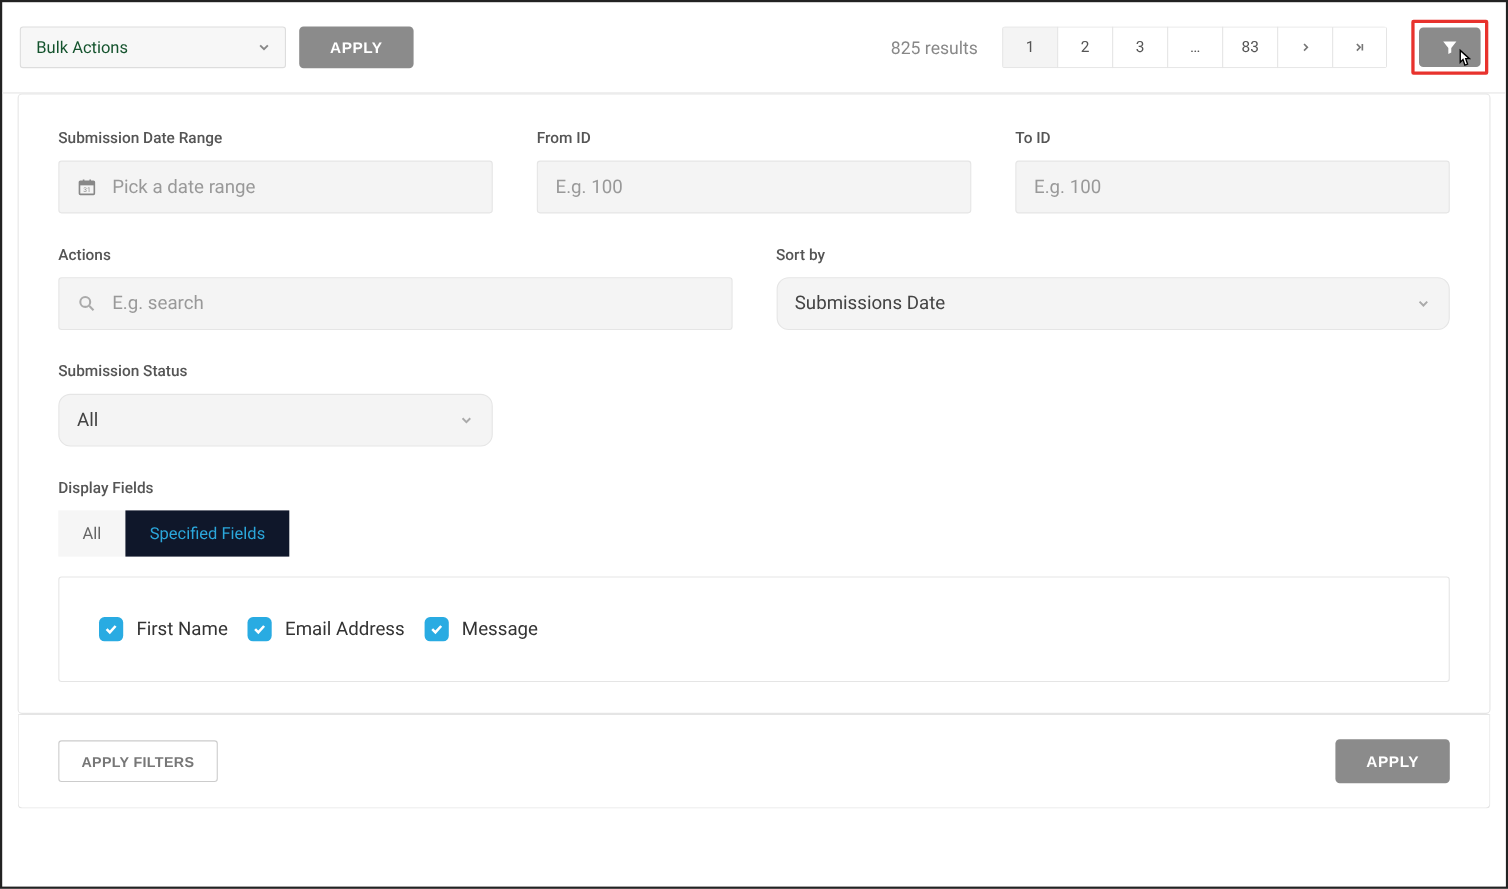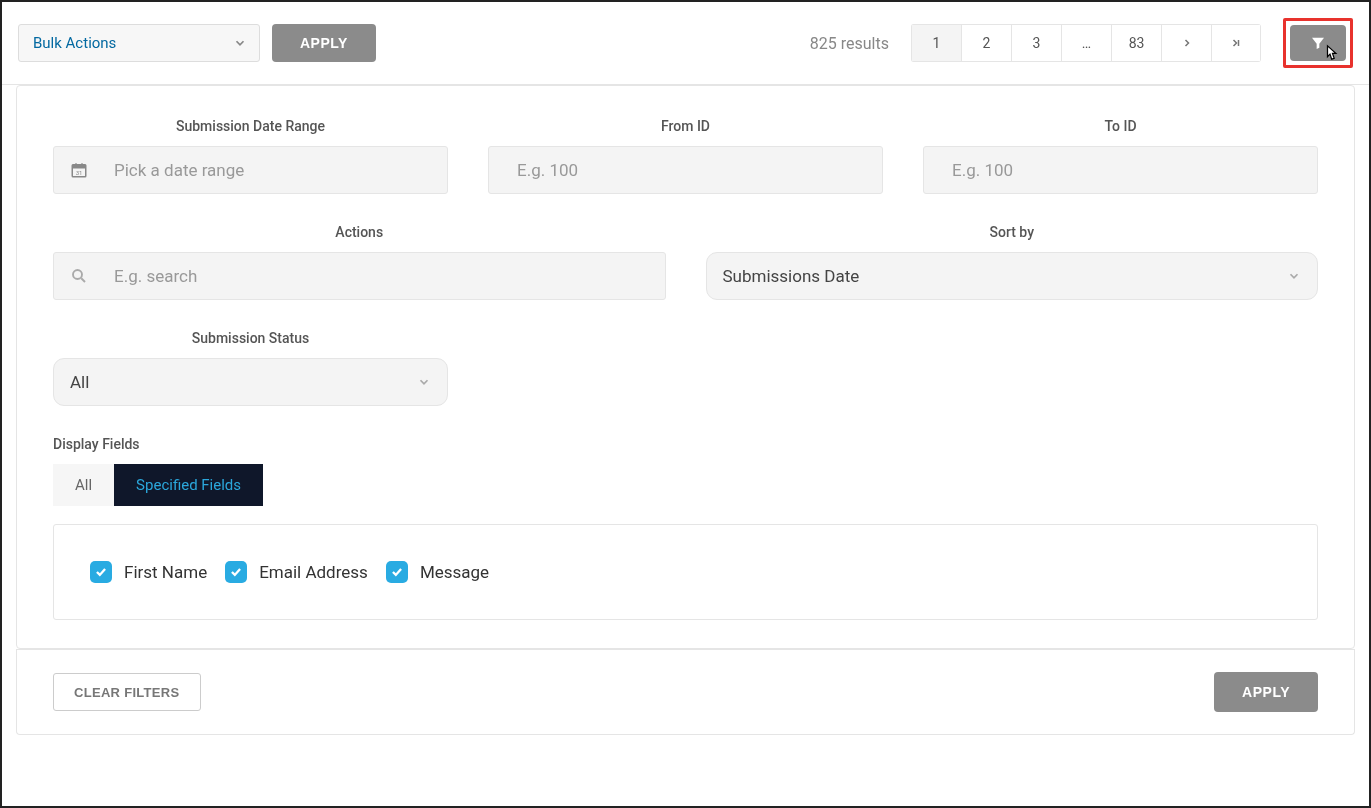--- a/index.html
+++ b/index.html
@@ -23,21 +23,21 @@
     .bulk-select {
       position: relative;
       width: 242px;
       height: 38px;
       background: #f7f7f7;
       border: 1px solid #ddd;
       border-radius: 3px;
       display: flex;
       align-items: center;
       padding: 0 14px;
-      color: #0369a1;
+      color: #14532d;
       font-size: 15px;
       cursor: pointer;
     }
     .bulk-select .chev {
       position: absolute;
       right: 12px;
       color: #888;
     }
     .btn-apply-top {
       height: 38px;
@@ -108,21 +108,21 @@
       margin: 0 14px;
       border: 1px solid #e5e5e5;
       border-radius: 4px;
       padding: 32px 36px 28px 36px;
     }
     .row {
       display: flex;
       gap: 40px;
       margin-bottom: 30px;
     }
-    .field { flex: 1; display: flex; flex-direction: column; text-align: center; }
+    .field { flex: 1; display: flex; flex-direction: column; }
     .field.wide { flex: 1; max-width: 545px; }
     .label {
       font-size: 14px;
       color: #555;
       font-weight: 500;
       margin-bottom: 12px;
     }
     .input-wrap {
       position: relative;
       height: 48px;
@@ -131,21 +131,21 @@
       border-radius: 3px;
       display: flex;
       align-items: center;
       padding: 0 16px;
       color: #888;
       font-size: 17px;
       cursor: text;
     }
     .input-wrap.select { cursor: pointer; border-radius: 11px; }
     .input-wrap .left-icon { margin-right: 14px; color: #999; flex-shrink: 0; }
-    .input-wrap .placeholder { color: #999; margin-left: 12px; }
+    .input-wrap .placeholder { color: #999; }
     .input-wrap .value { color: #444; }
     .input-wrap .chev { position: absolute; right: 16px; color: #999; }
     .tabs {
       display: flex;
       margin-bottom: 18px;
     }
     .tab {
       padding: 12px 22px;
       font-size: 15px;
       color: #666;
@@ -385,16 +385,16 @@
         </div>
         <span>Message</span>
       </div>
     </div>
   </div>
 
 </div>
 
 <div class="footer-inner">
   <div class="footer">
-    <button class="btn-clear">CLEAR FILTERS</button>
+    <button class="btn-clear">APPLY FILTERS</button>
     <button class="btn-apply-bottom">APPLY</button>
   </div>
 </div>
 
 </body></html>

